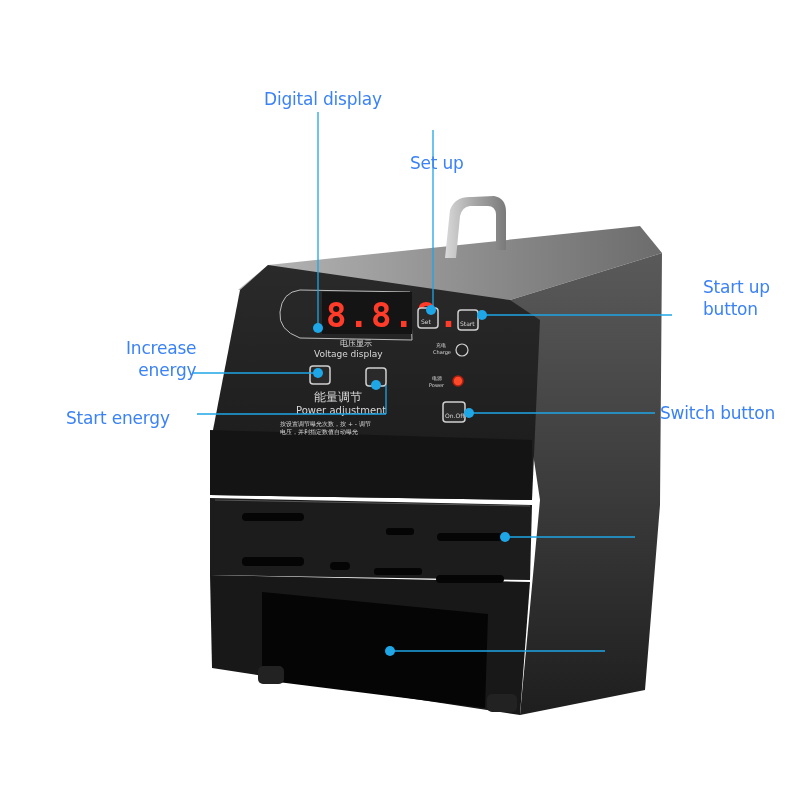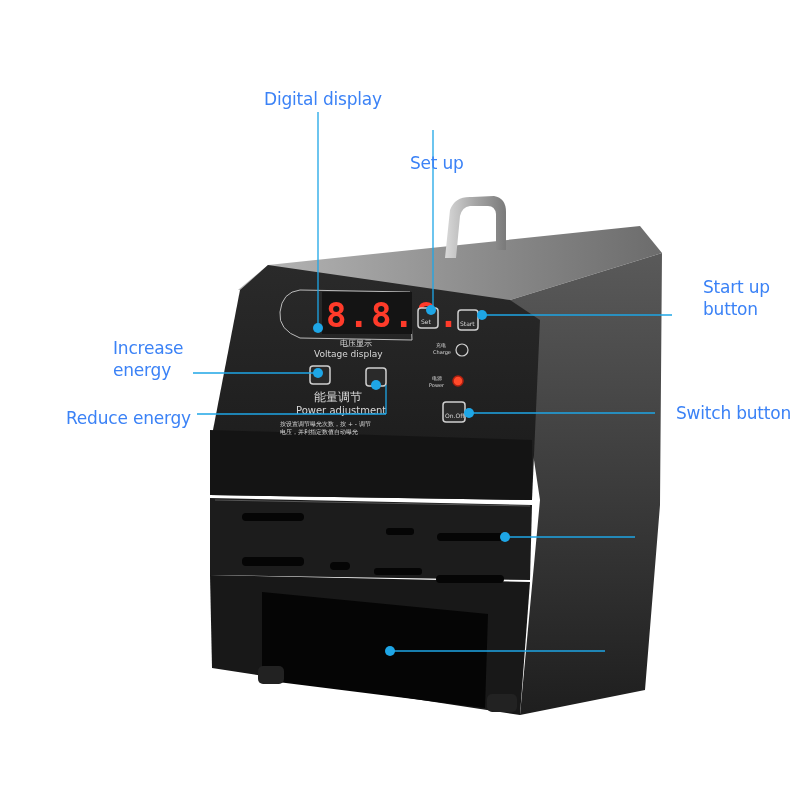--- a/index.html
+++ b/index.html
@@ -137,17 +137,17 @@
     <circle cx="469" cy="413" r="5"></circle>
     <circle cx="505" cy="537" r="5"></circle>
     <circle cx="390" cy="651" r="5"></circle>
   </g>
 </svg>
 
 <div class="label" style="left:264px;top:88px;">Digital display</div>
 <div class="label" style="left:410px;top:114px;margin-top:38px;">Set up</div>
 <div class="label" style="left:677px;top:276px;margin-left:26px;">Start up
 button</div>
-<div class="label" style="left:113px;top:337px;">Increase
+<div class="label" style="left:126px;top:337px;text-align:right;">Increase
 energy</div>
-<div class="label" style="left:66px;top:407px;">Reduce energy</div>
-<div class="label" style="left:660px;top:402px;padding-left:16px;">Switch button</div>
+<div class="label" style="left:66px;top:407px;">Start energy</div>
+<div class="label" style="left:660px;top:402px;">Switch button</div>
 </div>
 
 </body></html>

